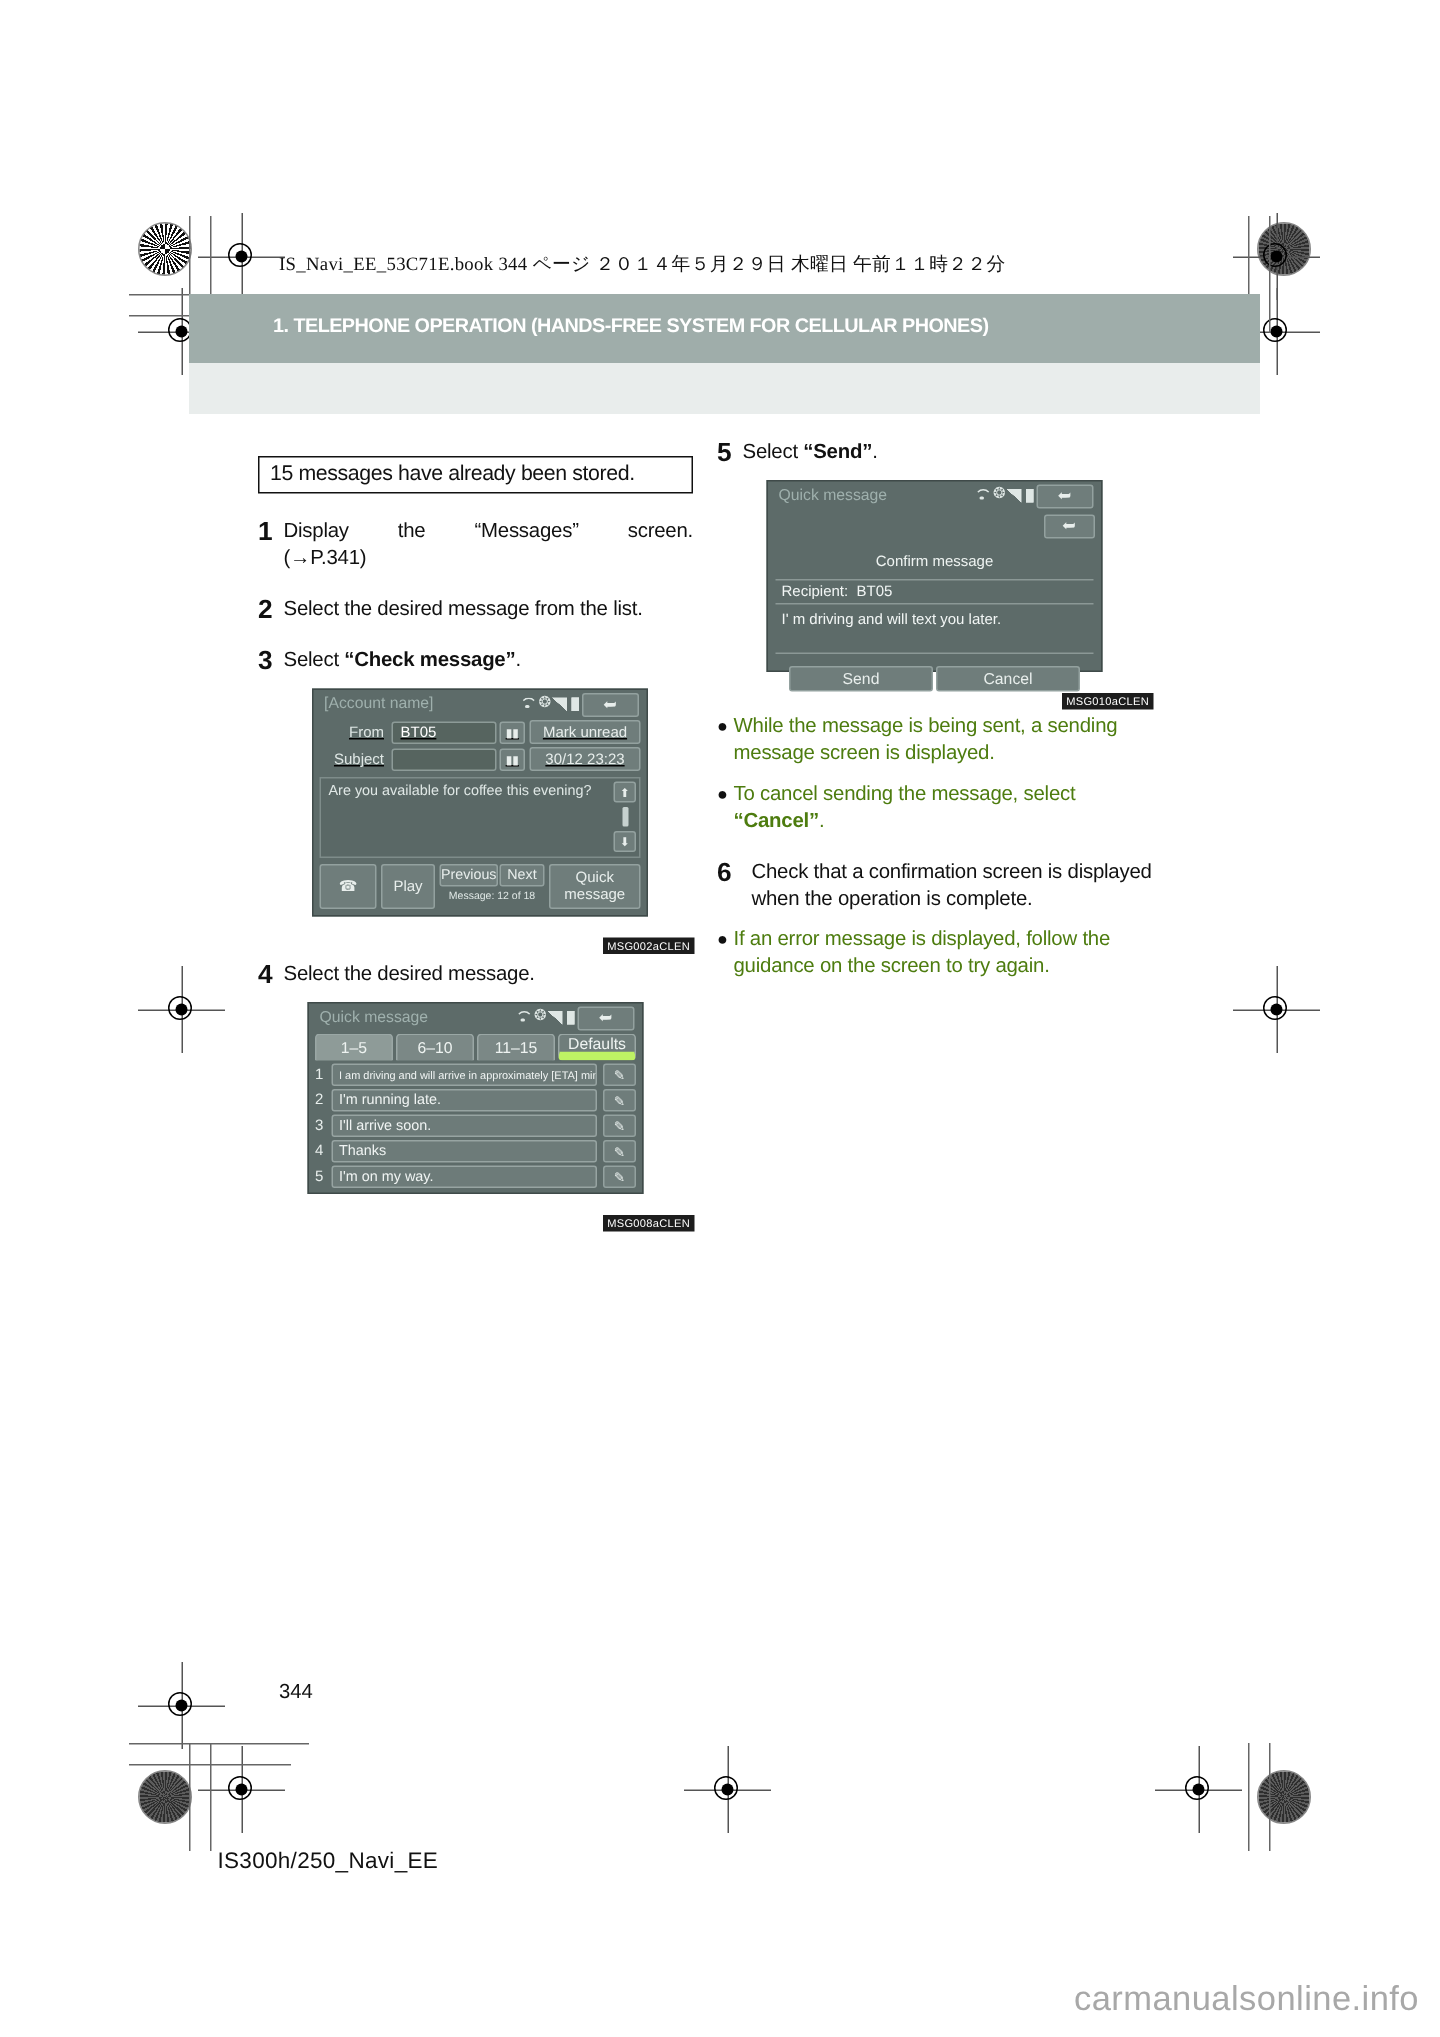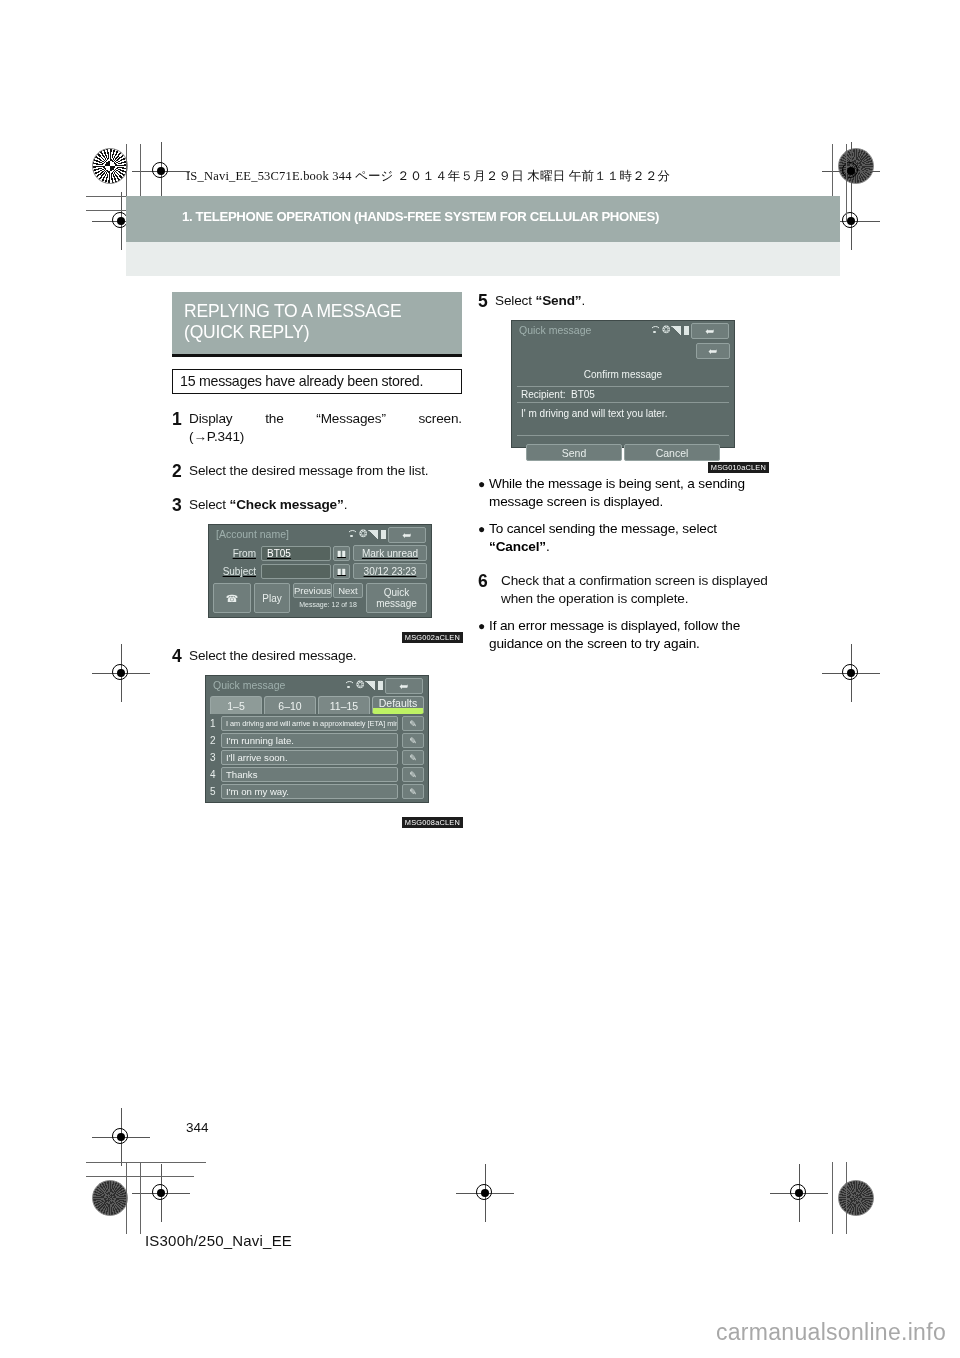--- a/index.html
+++ b/index.html
@@ -42,21 +42,21 @@
   
   .step{display:flex;margin-top:16px;}
   .step .num{font-size:17.5px;font-weight:700;color:#111;width:17px;flex:0 0 17px;line-height:18px;}
   .step .body{font-size:13.6px;color:#111;line-height:18px;letter-spacing:-0.15px;flex:1;}
   .just{text-align:justify;text-align-last:justify;}
   .just2{text-align:justify;}
   .b{font-weight:700;}
 
   .bullet{display:flex;margin-top:9px;}
   .bullet .bd{flex:0 0 11px;font-size:12px;line-height:18px;color:#111;}
-  .bullet .bt{font-size:13.6px;color:#000000;line-height:18px;letter-spacing:-0.15px;flex:1;}
+  .bullet .bt{font-size:13.6px;color:#4d7c0f;line-height:18px;letter-spacing:-0.15px;flex:1;}
 
   
   .shot{position:relative;margin:9px auto 0 auto;background:#5d6b69;border:1px solid #3f4a49;box-sizing:border-box;}
   .shot *{box-sizing:border-box;}
   .shot .sbar{position:relative;height:20px;}
   .shot .stitle{position:absolute;left:7px;top:3px;font-size:10.5px;color:#9fb0ad;}
   .shot .sicons{position:absolute;right:45px;top:4px;display:flex;gap:3px;align-items:center;}
   .ic{display:inline-block;}
   .ic-wifi{width:9px;height:8px;position:relative;}
   .ic-wifi:before{content:"";position:absolute;left:0;top:0;width:9px;height:9px;border:1.6px solid #dfe7e5;border-radius:50%;clip-path:polygon(0 0,100% 0,50% 55%);}
@@ -197,24 +197,20 @@
 <div class="cline" style="left:846px;top:1162px;width:1px;height:72px;"></div>
 
 <div class="bookline">IS_Navi_EE_53C71E.book    344 ページ    ２０１４年５月２９日    木曜日    午前１１時２２分</div>
 <div class="hdrband">
   <div class="htxt">1. TELEPHONE OPERATION (HANDS-FREE SYSTEM FOR CELLULAR PHONES)</div>
 </div>
 <div class="hdrband2"></div>
 
 <div class="col colL">
 
-  <div class="sect">
-    <div class="l">REPLYING TO A MESSAGE</div>
-    <div class="l">(QUICK REPLY)</div>
-  </div>
 
   <div class="storedbox">
     <div class="t">15 messages have already been stored.</div>
   </div>
 
   <div class="step">
     <div class="num">1</div>
     <div class="body">
       <div class="just">Display the “Messages” screen.</div>
       <div>(→P.341)</div>
@@ -253,20 +249,28 @@
         <div class="btn right">Mark unread</div>
       </div>
 
       <div class="row" style="padding:2px 4px 0 4px;">
         <div class="lbl">Subject</div>
         <div class="fld"></div>
         <div class="btn tiny">▮▮</div>
         <div class="btn right">30/12  23:23</div>
       </div>
 
+      <div class="msgbody">
+        <span>Are you available for coffee this evening?</span>
+        <div class="scrl">
+          <div class="btn sb">⬆</div>
+          <div class="bar"></div>
+          <div class="btn sb">⬇</div>
+        </div>
+      </div>
 
       <div class="ftr">
         <div class="btn f" style="width:38px;">☎</div>
         <div class="btn f" style="width:36px;">Play</div>
         <div style="width:70px;display:flex;flex-direction:column;">
           <div style="display:flex;gap:1px;">
             <div class="btn" style="flex:1;height:15px;font-size:9.5px;">Previous</div>
             <div class="btn" style="flex:1;height:15px;font-size:9.5px;text-align:right;">Next</div>
           </div>
           <div style="text-align:center;color:#e0e8e6;font-size:7px;margin-top:3px;">Message: 12 of 18</div>

